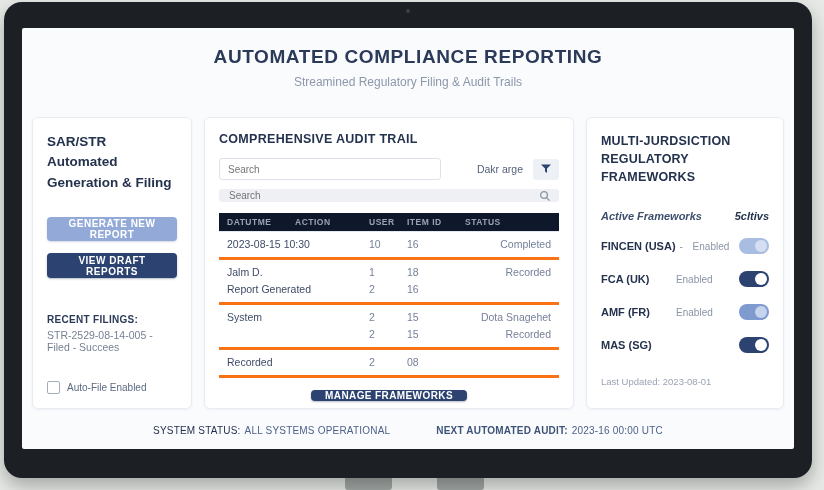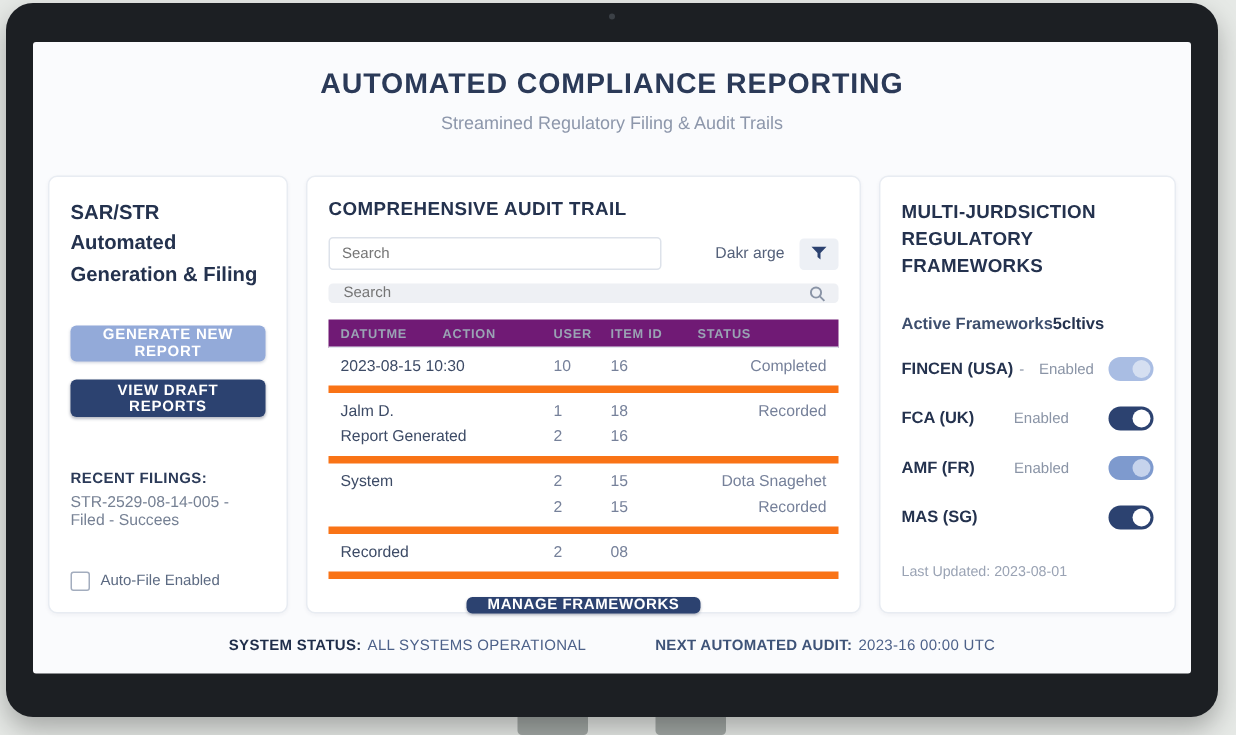--- a/index.html
+++ b/index.html
@@ -55,55 +55,55 @@
   .srow{display:flex;align-items:center;margin-top:12px;}
   .search1{width:222px;height:22px;border:1px solid #dde2ea;border-radius:3px;padding:0 8px;
            font-size:10px;color:#3c4a63;box-sizing:border-box;font-family:inherit;outline:none;background:#fff;}
   .daterange{margin-left:auto;font-size:10.5px;color:#55617a;}
   .filterbtn{margin-left:10px;width:26px;height:21px;background:#edf0f5;border:none;border-radius:3px;
              display:flex;align-items:center;justify-content:center;cursor:pointer;}
   .search2{margin-top:9px;height:22px;background:#eef0f4;border-radius:3px;display:flex;align-items:center;padding:0 8px;}
   .search2 input{flex:1;border:none;background:transparent;font-size:10px;color:#3c4a63;outline:none;font-family:inherit;}
   
   .table{margin-top:11px;font-size:10.5px;}
-  .thead{display:flex;background:#701a75;height:18px;align-items:center;
+  .thead{display:flex;background:#0f172a;height:18px;align-items:center;
          font-size:8.5px;letter-spacing:.5px;color:#9aa3b4;font-weight:700;
          padding:0 8px;border-bottom:1px solid #e3e8ee;}
   .th1{flex:1;display:flex;}
   .th-dt{width:68px;flex:none;}
   .col-u{width:38px;flex:none;}
   .col-i{width:58px;flex:none;}
   .col-s{width:86px;flex:none;text-align:left;}
-  .trow{display:flex;border-bottom:5px solid #f97316;padding:4px 8px;}
+  .trow{display:flex;border-bottom:3px solid #f97316;padding:4px 8px;}
   .tc1{flex:1;color:#3d4b66;}
   .tcu{width:38px;flex:none;color:#76819a;}
   .tci{width:58px;flex:none;color:#76819a;}
   .tcs{width:86px;flex:none;color:#76819a;text-align:right;}
   .line{line-height:17px;min-height:17px;white-space:nowrap;}
   .manage{margin:12px auto 0;display:block;height:24px;padding:0 14px;background:#2c4270;color:#fff;
           border:none;border-radius:4px;font-weight:700;font-size:10px;letter-spacing:.4px;
           font-family:inherit;cursor:pointer;box-shadow:0 1px 2px rgba(20,30,60,.3);}
   
   .cr-title{font-size:12.5px;font-weight:700;color:#24324e;letter-spacing:.2px;line-height:1.45;}
-  .active-row{display:flex;align-items:baseline;margin-top:24px;}
+  .active-row{display:flex;justify-content:space-between;align-items:baseline;margin-top:24px;font-style:italic;}
   .active-label{font-size:11px;font-weight:600;color:#3e4f6e;}
   .active-value{font-size:11px;font-weight:700;color:#24324e;}
   .fw-row{display:flex;align-items:center;margin-top:15px;height:18px;}
   .fw-name{font-size:11px;font-weight:700;color:#24324e;white-space:nowrap;}
   .fw-sep{font-size:10px;color:#8a94a6;margin-left:4px;}
   .fw-status{font-size:10px;color:#8a94a6;margin-left:auto;}
   .tg{width:30px;height:16px;border-radius:8px;border:none;position:relative;margin-left:auto;flex:none;cursor:pointer;padding:0;}
   .tg::after{content:"";position:absolute;top:2px;right:2px;width:12px;height:12px;border-radius:50%;}
   .tg-light{background:#a9bde3;}  .tg-light::after{background:#d5dff1;}
   .tg-dark{background:#2c4270;}   .tg-dark::after{background:#ffffff;}
   .tg-med{background:#7e9ace;}    .tg-med::after{background:#c6d3ec;}
   .last-upd{margin-top:22px;font-size:9.5px;color:#9aa3b4;}
   
   .statusbar{margin-top:auto;padding-bottom:13px;display:flex;justify-content:center;gap:46px;font-size:10px;letter-spacing:.2px;}
-  .sb-label{font-weight:700;color:#1f2d4a;margin-top:25px;}
+  .sb-label{font-weight:400;color:#1f2d4a;margin-top:25px;}
   .sb-label2{font-weight:600;color:#3e5378;}
   .sb-value{color:#4d6189;margin-left:4px;}
 </style>
 </head>
 <body>
 
 <div class="stage">
   <div class="foot foot-l"></div>
   <div class="foot foot-r"></div>
 

